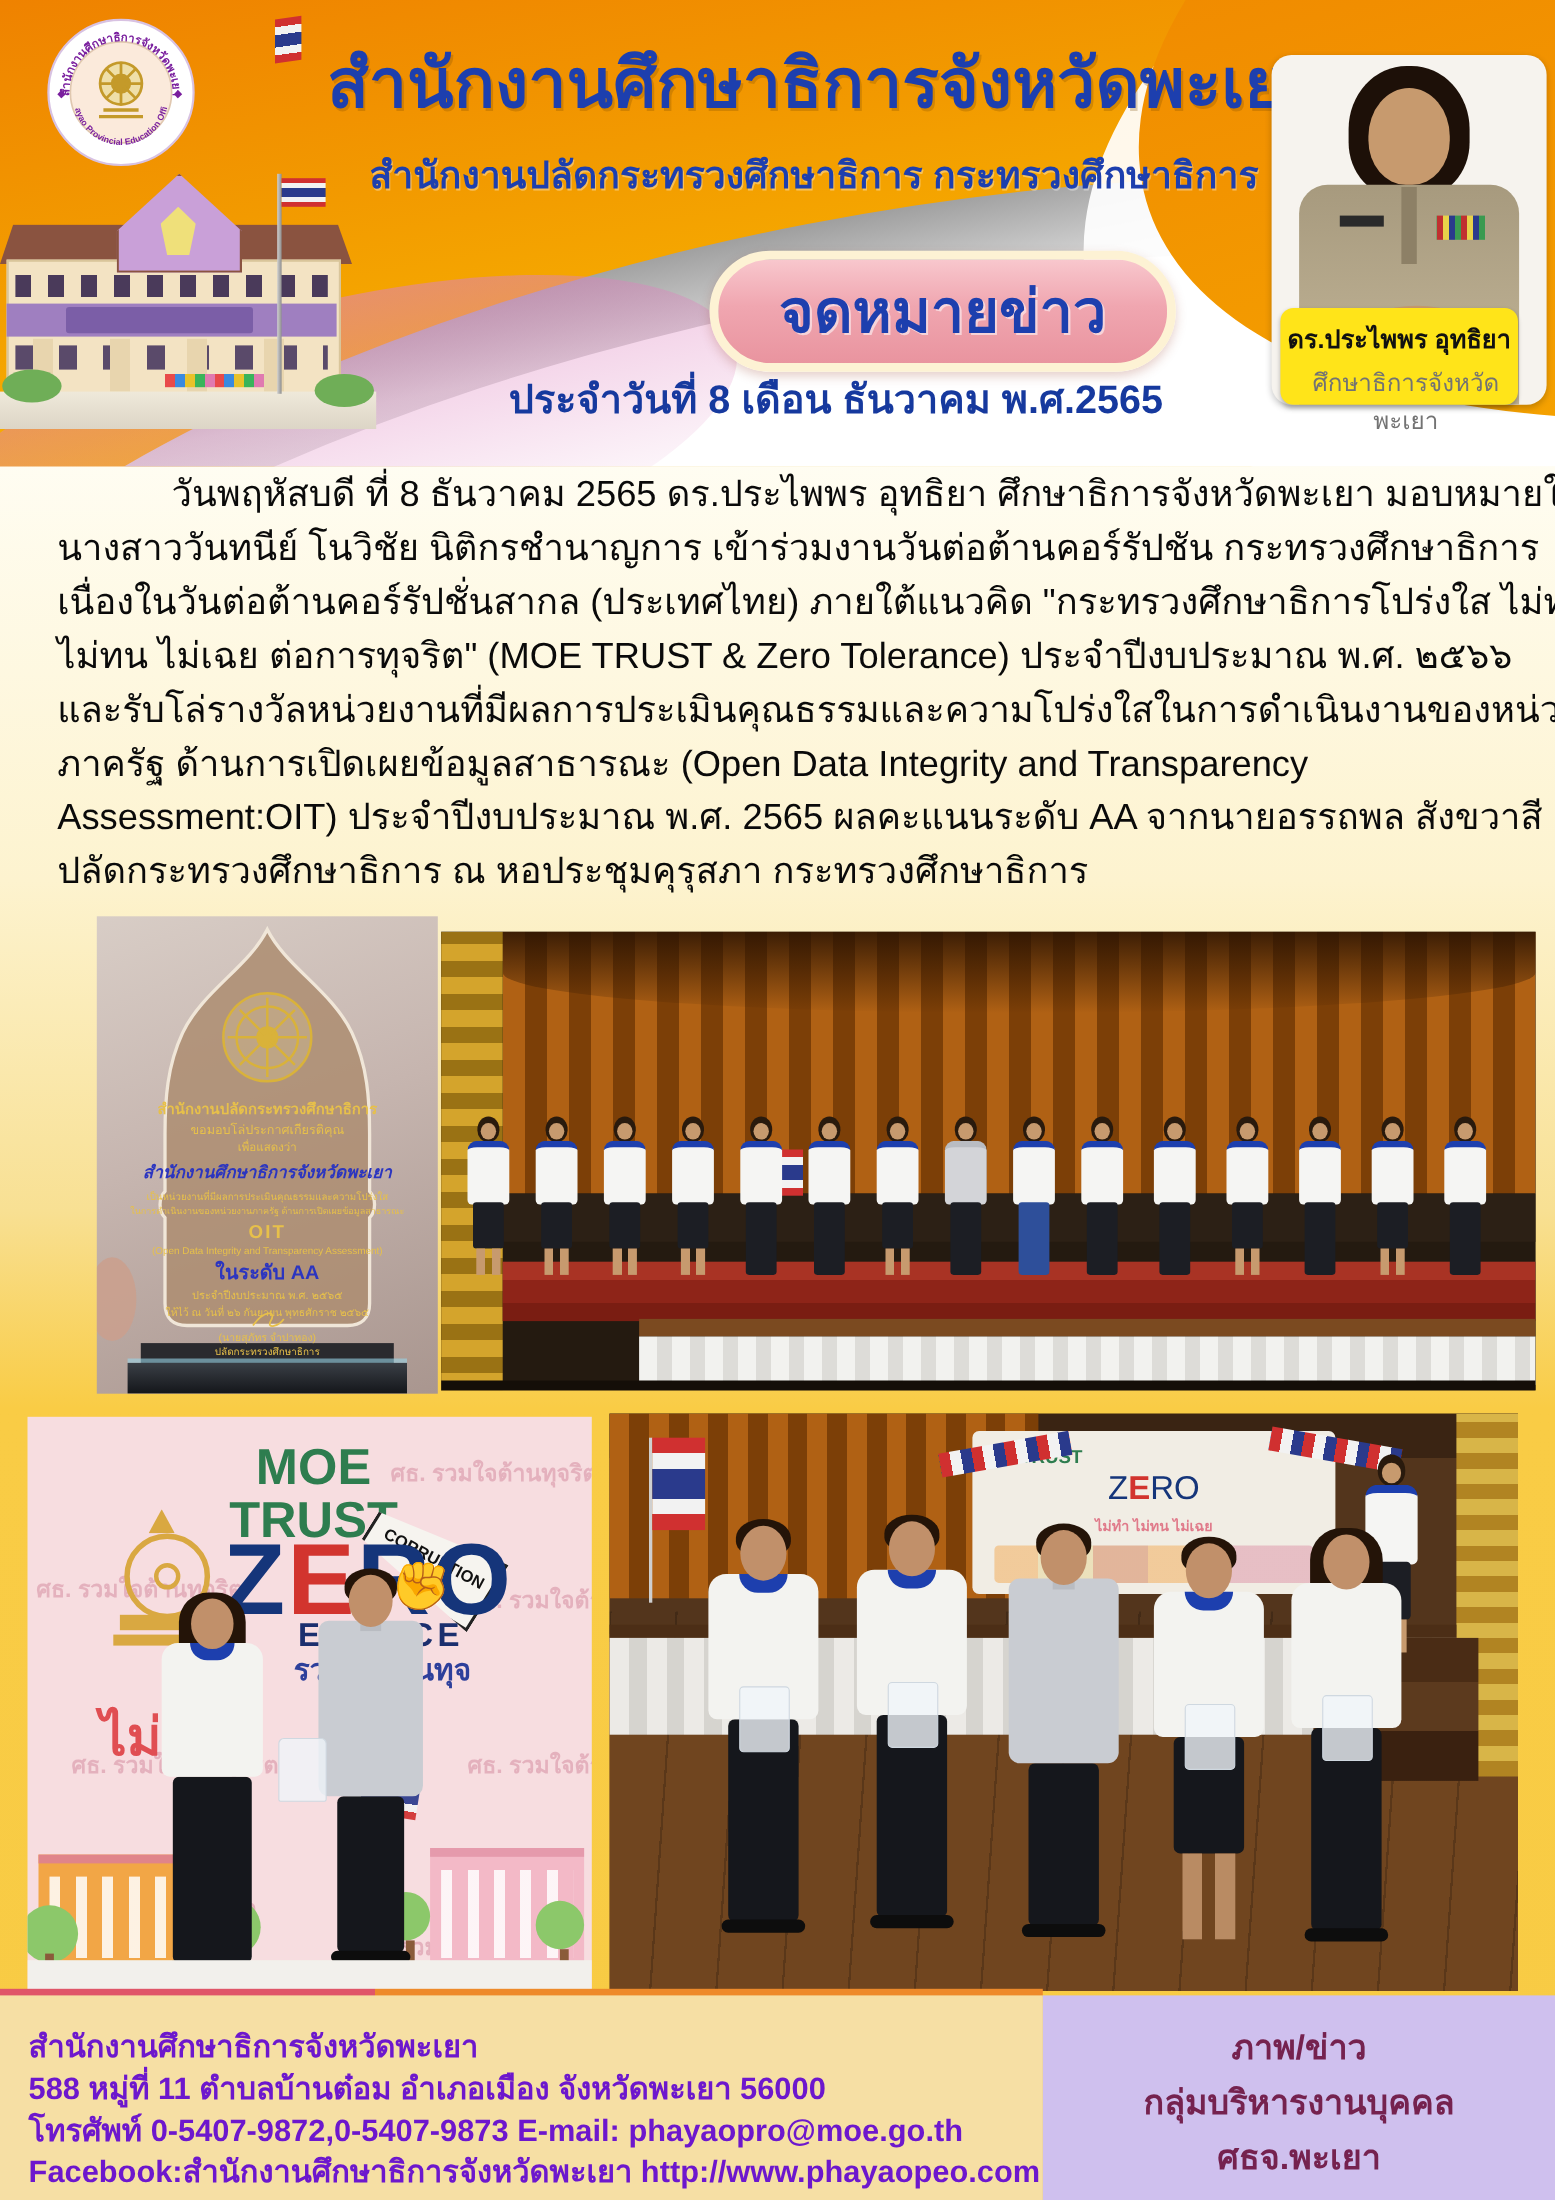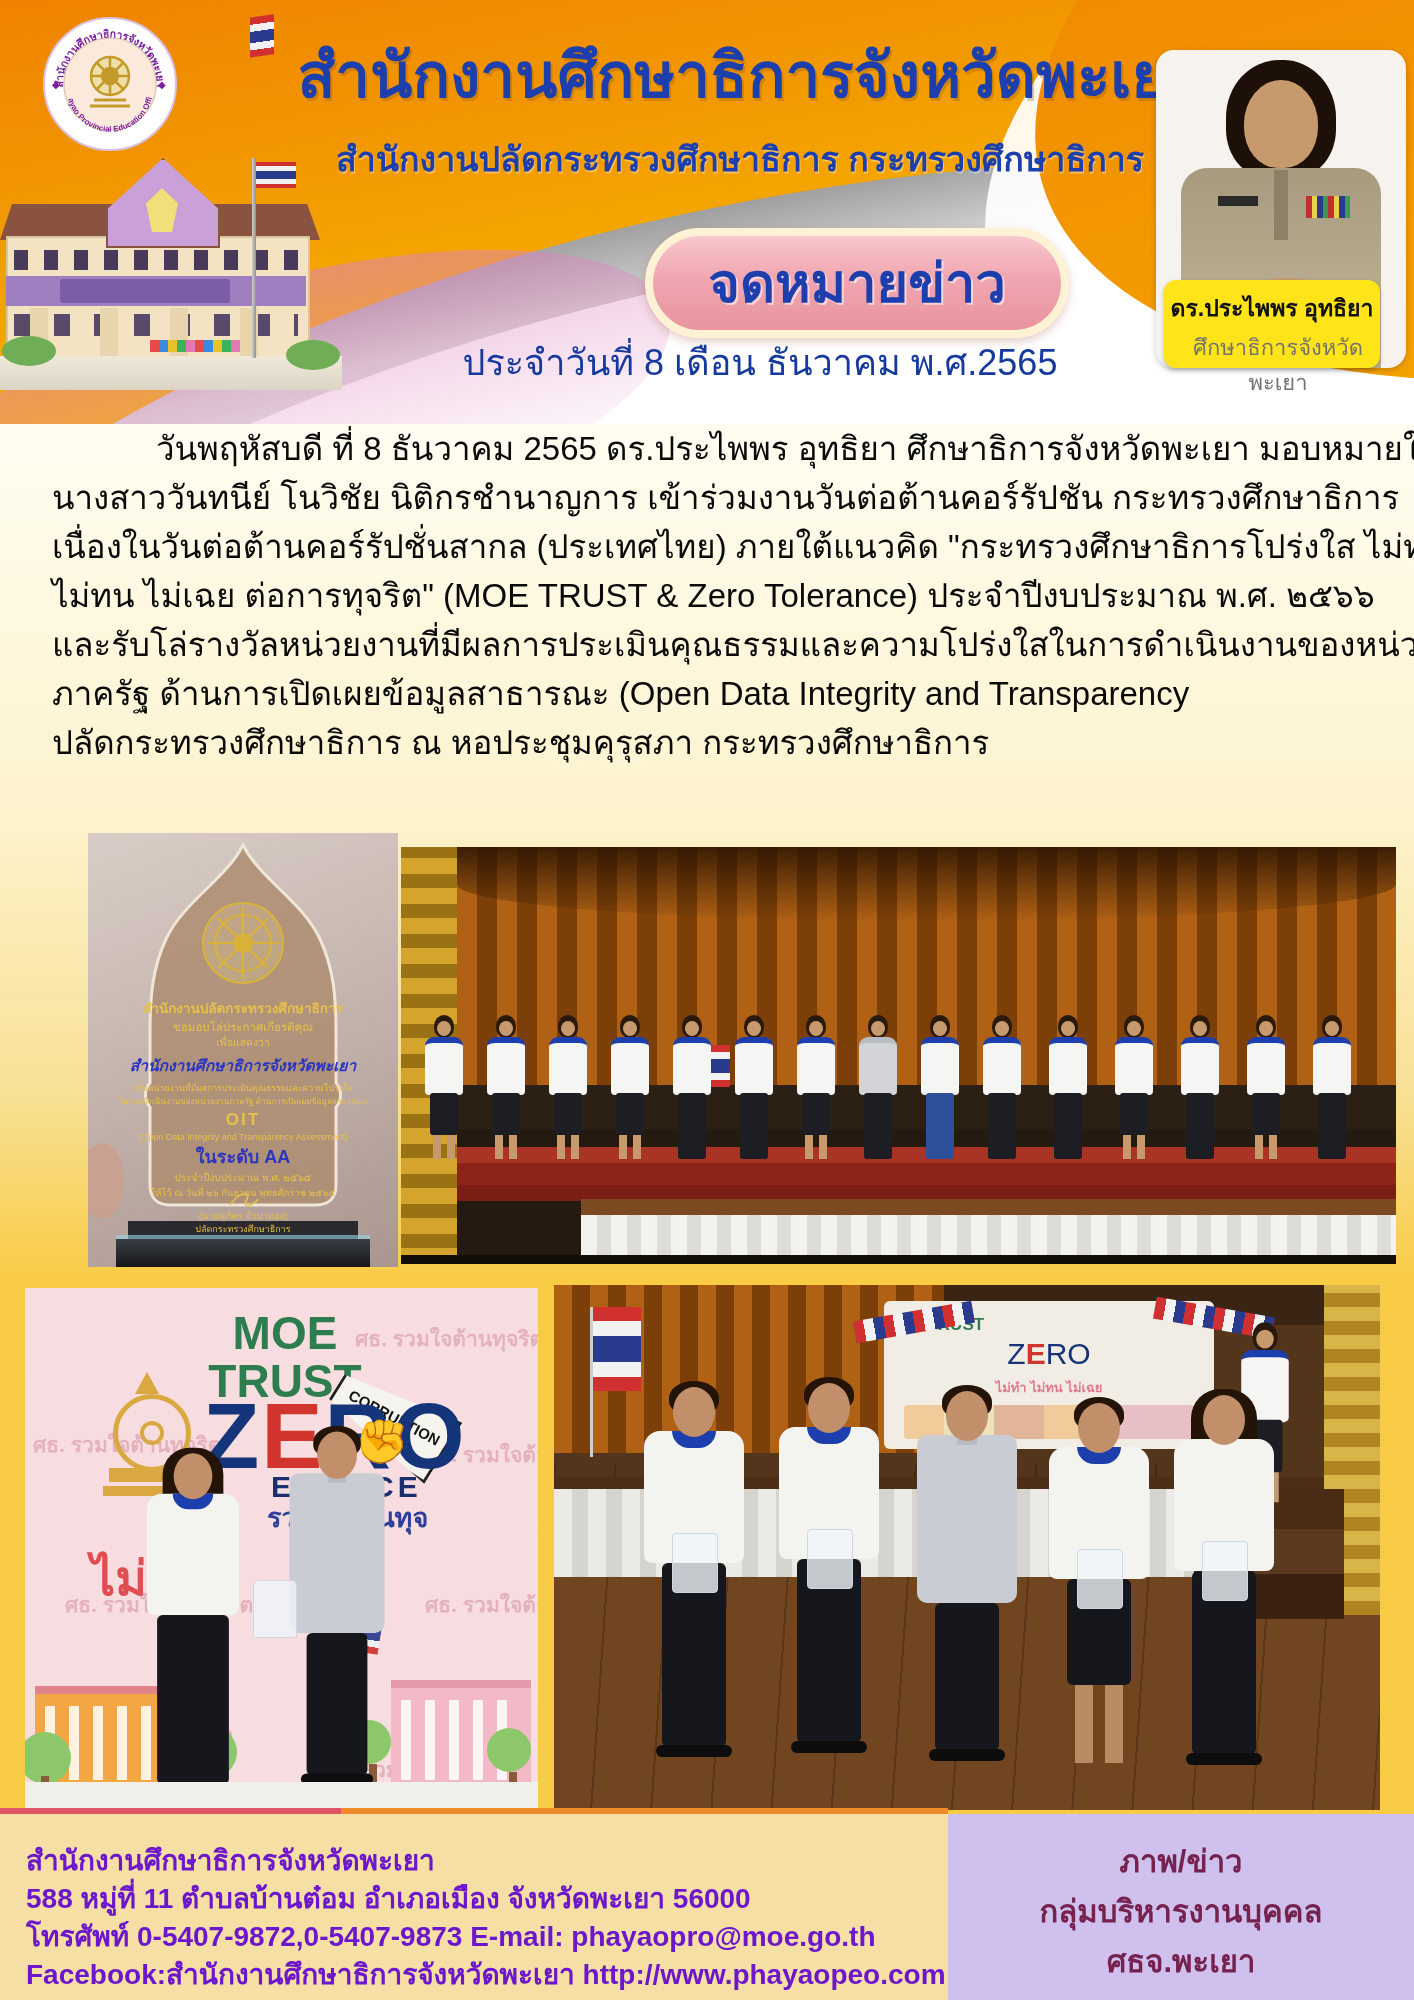--- a/index.html
+++ b/index.html
@@ -72,21 +72,21 @@
   .bld .cols{position:absolute;left:30px;top:150px;width:250px;height:48px;
        background:repeating-linear-gradient(90deg,#e8d5ae 0 18px,transparent 18px 70px);}
   .bld .road{position:absolute;left:0;top:198px;width:342px;height:34px;background:linear-gradient(180deg,#efe9da,#dcd5c6);}
   .bld .bush1,.bld .bush2{position:absolute;width:54px;height:30px;border-radius:50%;background:#6fae57;}
   .bld .bush1{left:2px;top:178px;} .bld .bush2{left:286px;top:182px;}
   .bld .welcome{position:absolute;left:150px;top:182px;width:90px;height:12px;
        background:repeating-linear-gradient(90deg,#e84a4a 0 9px,#3a8ae0 9px 18px,#e8c22a 18px 27px,#3ab45a 27px 36px,#e07ab0 36px 45px);}
   .bld .pole{position:absolute;left:252px;top:0;width:4px;height:200px;background:linear-gradient(90deg,#cfcfcf,#8f8f8f);}
   .bld .flag{position:absolute;left:256px;top:4px;width:40px;height:26px;
        background:linear-gradient(180deg,#d03030 0 17%,#f2f2f2 17% 34%,#2a3a8c 34% 66%,#f2f2f2 66% 83%,#d03030 83% 100%);}
-  .datel{position:absolute;left:380px;top:334px;width:760px;text-align:center;font-size:36px;font-weight:normal;color:#16399e;}
+  .datel{position:absolute;left:380px;top:334px;width:760px;text-align:center;font-size:36px;font-weight:bold;color:#16399e;}
 
   
   .para{position:absolute;left:52px;top:424px;width:1330px;font-size:33px;line-height:49px;color:#0a0a0a;}
   .para .ln{white-space:nowrap;}
   .para .indent{padding-left:104px;}
 
   
   .ph-trophy{position:absolute;left:88px;top:833px;width:310px;height:434px;overflow:hidden;
        background:linear-gradient(160deg,#d8cdc6 0%,#c6b5af 45%,#a9968f 100%);}
   
@@ -293,20 +293,21 @@
 
   <div class="datel">ประจำวันที่ 8 เดือน ธันวาคม พ.ศ.2565</div>
 
   <div class="para">
     <div class="ln indent">วันพฤหัสบดี ที่ 8 ธันวาคม 2565  ดร.ประไพพร อุทธิยา ศึกษาธิการจังหวัดพะเยา  มอบหมายให้</div>
     <div class="ln">นางสาววันทนีย์  โนวิชัย นิติกรชำนาญการ  เข้าร่วมงานวันต่อต้านคอร์รัปชัน  กระทรวงศึกษาธิการ</div>
     <div class="ln">เนื่องในวันต่อต้านคอร์รัปชั่นสากล (ประเทศไทย)  ภายใต้แนวคิด  "กระทรวงศึกษาธิการโปร่งใส ไม่ทำ</div>
     <div class="ln">ไม่ทน ไม่เฉย ต่อการทุจริต"   (MOE TRUST &amp; Zero Tolerance)  ประจำปีงบประมาณ พ.ศ. ๒๕๖๖</div>
     <div class="ln">และรับโล่รางวัลหน่วยงานที่มีผลการประเมินคุณธรรมและความโปร่งใสในการดำเนินงานของหน่วยงาน</div>
     <div class="ln">ภาครัฐ   ด้านการเปิดเผยข้อมูลสาธารณะ   (Open Data Integrity and Transparency</div>
+    <div class="ln">Assessment:OIT) ประจำปีงบประมาณ พ.ศ. 2565 ผลคะแนนระดับ AA จากนายอรรถพล สังขวาสี</div>
     <div class="ln">ปลัดกระทรวงศึกษาธิการ  ณ หอประชุมคุรุสภา กระทรวงศึกษาธิการ</div>
   </div>
 
   <div class="ph-trophy">
     <svg width="310" height="434" viewBox="0 0 310 434">
       <defs>
         <linearGradient id="baseg" x1="0" y1="0" x2="0" y2="1">
           <stop offset="0" stop-color="#3a3f46"></stop>
             <stop offset="1" stop-color="#14161a"></stop>
         </linearGradient>

